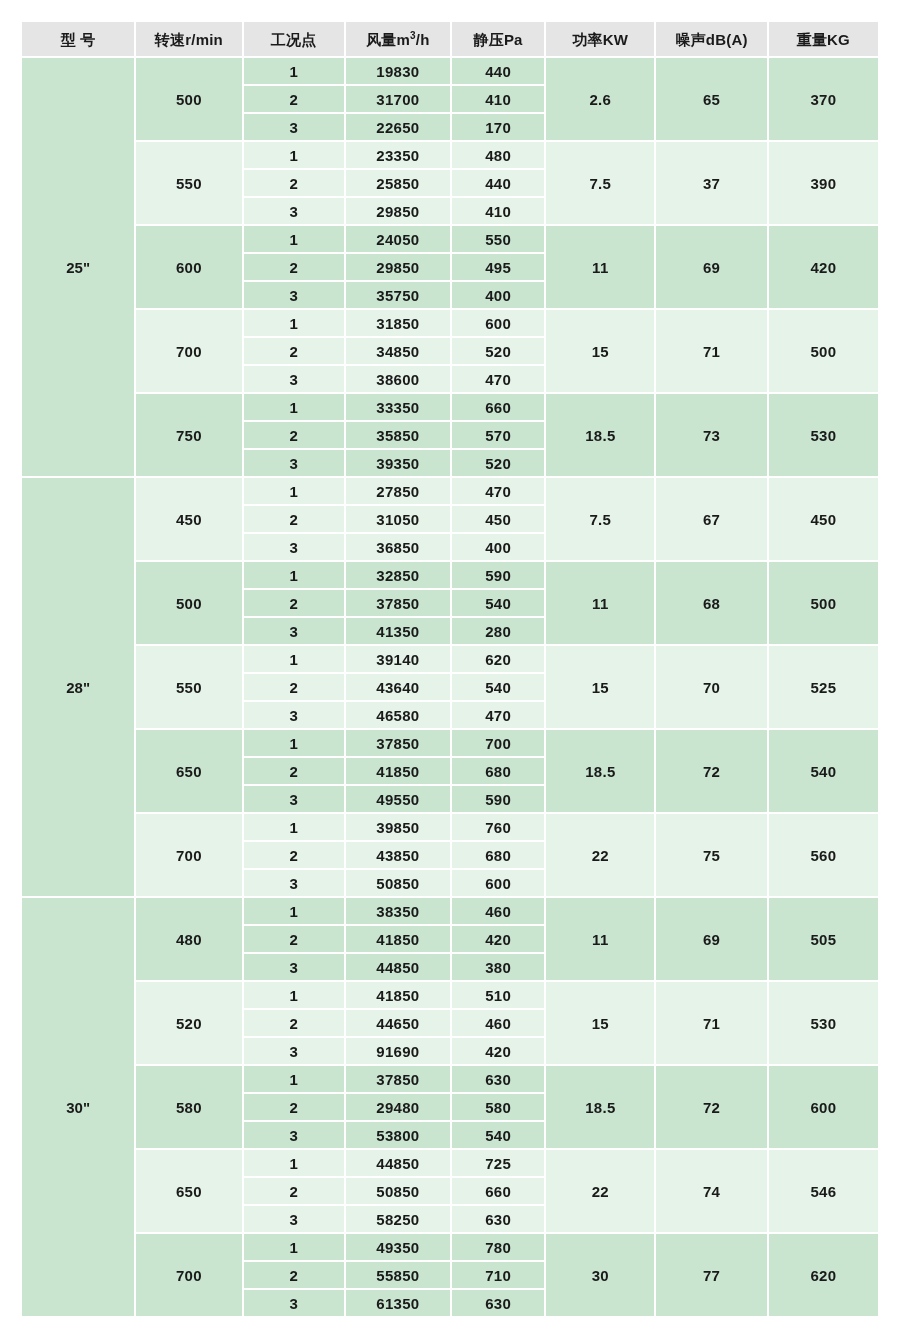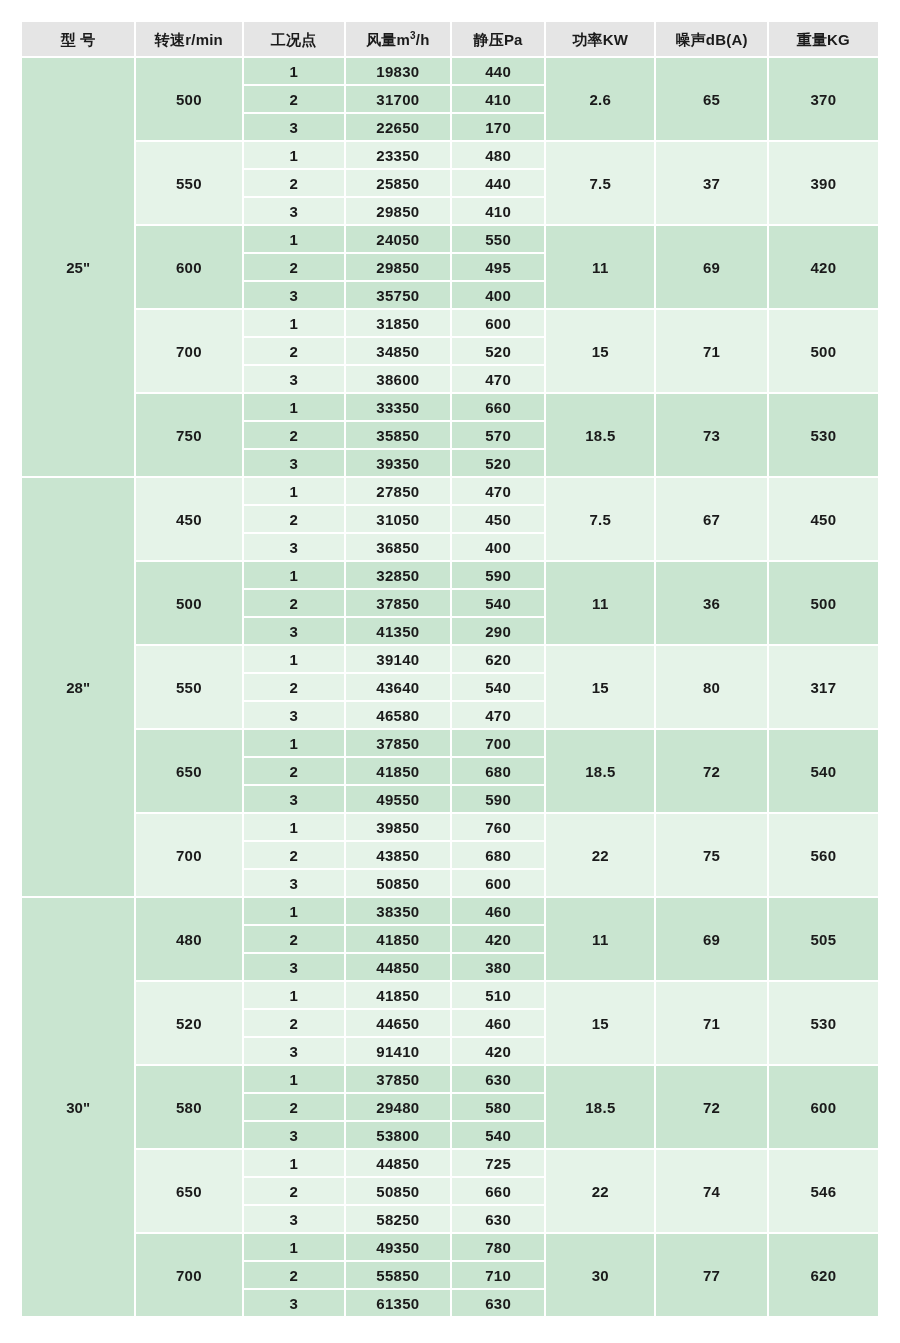--- a/index.html
+++ b/index.html
@@ -221,41 +221,41 @@
           <td class="light rowcell pt">3</td>
           <td class="light rowcell num">36850</td>
           <td class="light rowcell num">400</td>
         </tr>
         <tr>
           <td class="dark rowcell num" rowspan="3">500</td>
           <td class="dark rowcell pt">1</td>
           <td class="dark rowcell num">32850</td>
           <td class="dark rowcell num">590</td>
           <td class="dark rowcell num" rowspan="3">11</td>
-          <td class="dark rowcell num" rowspan="3">36</td>
+          <td class="dark rowcell num" rowspan="3">68</td>
           <td class="dark rowcell num" rowspan="3">500</td>
         </tr>
         <tr>
           <td class="dark rowcell pt">2</td>
           <td class="dark rowcell num">37850</td>
           <td class="dark rowcell num">540</td>
         </tr>
         <tr>
           <td class="dark rowcell pt">3</td>
           <td class="dark rowcell num">41350</td>
-          <td class="dark rowcell num">290</td>
+          <td class="dark rowcell num">280</td>
         </tr>
         <tr>
           <td class="light rowcell num" rowspan="3">550</td>
           <td class="light rowcell pt">1</td>
           <td class="light rowcell num">39140</td>
           <td class="light rowcell num">620</td>
           <td class="light rowcell num" rowspan="3">15</td>
-          <td class="light rowcell num" rowspan="3">80</td>
-          <td class="light rowcell num" rowspan="3">317</td>
+          <td class="light rowcell num" rowspan="3">70</td>
+          <td class="light rowcell num" rowspan="3">525</td>
         </tr>
         <tr>
           <td class="light rowcell pt">2</td>
           <td class="light rowcell num">43640</td>
           <td class="light rowcell num">540</td>
         </tr>
         <tr>
           <td class="light rowcell pt">3</td>
           <td class="light rowcell num">46580</td>
           <td class="light rowcell num">470</td>
@@ -327,21 +327,21 @@
           <td class="light rowcell num" rowspan="3">71</td>
           <td class="light rowcell num" rowspan="3">530</td>
         </tr>
         <tr>
           <td class="light rowcell pt">2</td>
           <td class="light rowcell num">44650</td>
           <td class="light rowcell num">460</td>
         </tr>
         <tr>
           <td class="light rowcell pt">3</td>
-          <td class="light rowcell num">91410</td>
+          <td class="light rowcell num">91690</td>
           <td class="light rowcell num">420</td>
         </tr>
         <tr>
           <td class="dark rowcell num" rowspan="3">580</td>
           <td class="dark rowcell pt">1</td>
           <td class="dark rowcell num">37850</td>
           <td class="dark rowcell num">630</td>
           <td class="dark rowcell num" rowspan="3">18.5</td>
           <td class="dark rowcell num" rowspan="3">72</td>
           <td class="dark rowcell num" rowspan="3">600</td>

